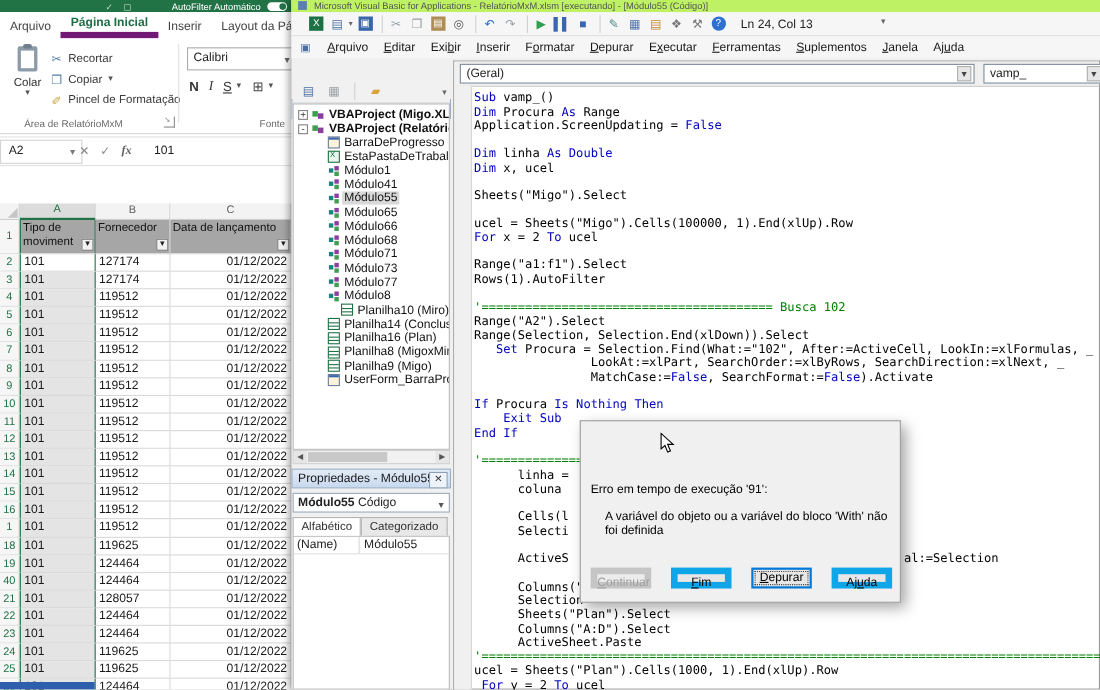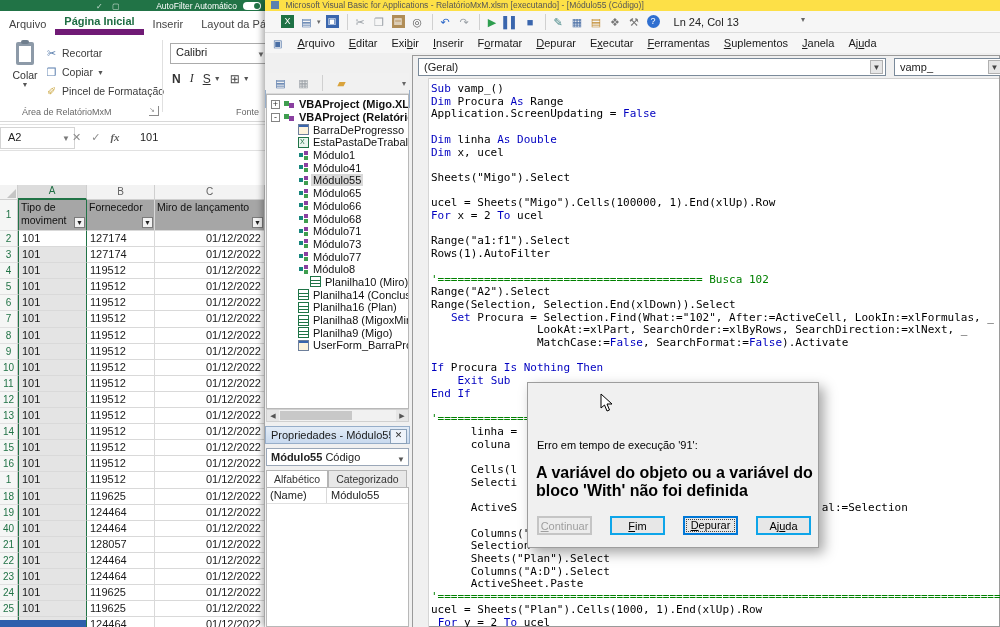--- a/index.html
+++ b/index.html
@@ -59,21 +59,21 @@
   .fbtn{position:absolute;right:1px;bottom:2px;width:11px;height:11px;background:#f2f2f2;border:1px solid #7b7b7b;
      font-size:7px;line-height:9px;text-align:center;color:#222;box-sizing:border-box;}
   .ca{border-left:1px solid #217346 !important;border-right:1px solid #217346 !important;}
   .dcell{font-size:11px;color:#1a1a1a;line-height:15px;padding:0 3px;box-sizing:border-box;}
   .colA{background:#e4e4e4;}
   .colA.active{background:#fff;}
   .colC{text-align:right;}
   #taskbar-fragment{left:0;top:620px;width:86px;height:7px;background:#2e5fac;}
   
   #vba{left:265px;top:0;width:735px;height:627px;background:#f0f0f0;box-shadow:-3px 0 6px rgba(0,0,0,.3);}
-  #vba-title{position:absolute;left:0;top:0;width:735px;height:11px;background:#fde047;font-size:8.5px;color:#555;
+  #vba-title{position:absolute;left:0;top:0;width:735px;height:11px;background:#bef264;font-size:8.5px;color:#555;
      white-space:nowrap;overflow:hidden;line-height:11px;}
   #vba-appicon{display:inline-block;width:8px;height:8px;background:#5b7fae;margin:0 4px 0 6px;vertical-align:-1px;}
   #vba-toolbar{position:absolute;left:0;top:11px;width:735px;height:22px;background:#f6f6f6;border-bottom:1px solid #dcdcdc;
      display:flex;align-items:center;padding-left:14px;box-sizing:border-box;}
   .tb-ic{width:17px;height:16px;text-align:center;line-height:16px;font-size:11px;flex:none;margin-right:2px;}
   .tb-ic.boxed{width:13px;height:13px;line-height:13px;margin:0 4px 0 2px;font-size:9px;}
   .tb-sep{width:1px;height:16px;background:#d0d0d0;margin:0 4px;flex:none;}
   #tb-pos{margin-left:10px;font-size:11px;color:#222;white-space:nowrap;}
   #tb-overflow{position:absolute;right:195px;top:15px;font-size:8px;color:#666;}
   #vba-menu{position:absolute;left:0;top:33px;width:735px;height:20px;background:#f6f6f6;display:flex;align-items:center;
@@ -133,23 +133,23 @@
   #code-margin{position:absolute;left:0;top:22px;width:15px;height:550px;background:#f0f0f0;border-right:1px solid #d5d5d5;}
   #code-text{position:absolute;left:18px;top:27px;font-family:"DejaVu Sans Mono",monospace;font-size:11px;line-height:12.7px;
      color:#000;white-space:pre;}
   .kw{color:#0000c0;}
   .code-line.comment{color:#008000;}
   
   #dialog{left:527px;top:382px;width:292px;height:166px;background:#f0f0f0;border:1px solid #9d9d9d;
      box-shadow:5px 5px 12px rgba(0,0,0,.35);box-sizing:border-box;}
   #dlg-title{position:absolute;left:0;top:0;width:100%;height:24px;font-size:11.5px;color:#000;line-height:24px;padding-left:9px;box-sizing:border-box;}
   #dlg-msg1{position:absolute;left:9px;top:56px;font-size:11px;color:#000;}
-  #dlg-msg2{position:absolute;left:8px;top:81px;font-size:16px;color:#000;font-weight:bold;}
+  #dlg-msg2{position:absolute;left:22px;top:81px;font-size:11px;color:#000;}
   #dlg-btns{position:absolute;left:9px;bottom:12px;display:flex;gap:18px;}
-  .dlg-btn{width:55px;height:19px;background:#e7e7e7;border:2px solid #0ea5e9;font-size:11px;line-height:17px;
+  .dlg-btn{width:55px;height:19px;background:#e7e7e7;border:6px solid #0ea5e9;font-size:11px;line-height:17px;
      text-align:center;color:#000;box-sizing:border-box;position:relative;}
   .dlg-btn.disabled{color:#9f9f9f;background:#ececec;border-color:#c5c5c5;}
   .dlg-btn.default{border:2px solid #0078d7;line-height:14px;}
   .dlg-btn.default::after{content:"";position:absolute;left:1px;top:1px;right:1px;bottom:1px;border:1px dotted #444;}
   #cursor{left:600px;top:393px;width:14px;height:20px;}
 </style>
 </head>
 <body>
 
 <div id="root">
@@ -219,21 +219,21 @@
         <div class="g-row" id="g-colhdr">
           <div class="g-cell corner" style="width: 18px;"></div>
           <div class="g-cell sel" style="width: 69px;">A</div>
           <div class="g-cell" style="width: 68px;">B</div>
           <div class="g-cell" style="width: 110px;">C</div>
         </div>
         <div class="g-row">
           <div class="g-cell rowhdr" style="height: 31px; line-height: 30px;">1</div>
           <div class="g-cell hdr1 ca" style="width: 69px; height: 31px; white-space: normal;"><span>Tipo de moviment</span><span class="fbtn">▼</span></div>
           <div class="g-cell hdr1" style="width: 68px; height: 31px; white-space: normal;"><span>Fornecedor</span><span class="fbtn">▼</span></div>
-          <div class="g-cell hdr1" style="width: 110px; height: 31px; white-space: normal;"><span>Miro de lançamento</span><span class="fbtn">▼</span></div>
+          <div class="g-cell hdr1" style="width: 110px; height: 31px; white-space: normal;"><span>Data de lançamento</span><span class="fbtn">▼</span></div>
         </div>
         <div class="g-row">
           <div class="g-cell rowhdr" style="height: 16.1px; line-height: 15px;">2</div>
           <div class="g-cell dcell ca colA active" style="width: 69px; height: 16.1px;">101</div>
           <div class="g-cell dcell" style="width: 68px; height: 16.1px;">127174</div>
           <div class="g-cell dcell colC" style="width: 110px; height: 16.1px;">01/12/2022</div>
         </div>
         <div class="g-row">
           <div class="g-cell rowhdr" style="height: 16.1px; line-height: 15px;">3</div>
           <div class="g-cell dcell ca colA" style="width: 69px; height: 16.1px;">101</div>

